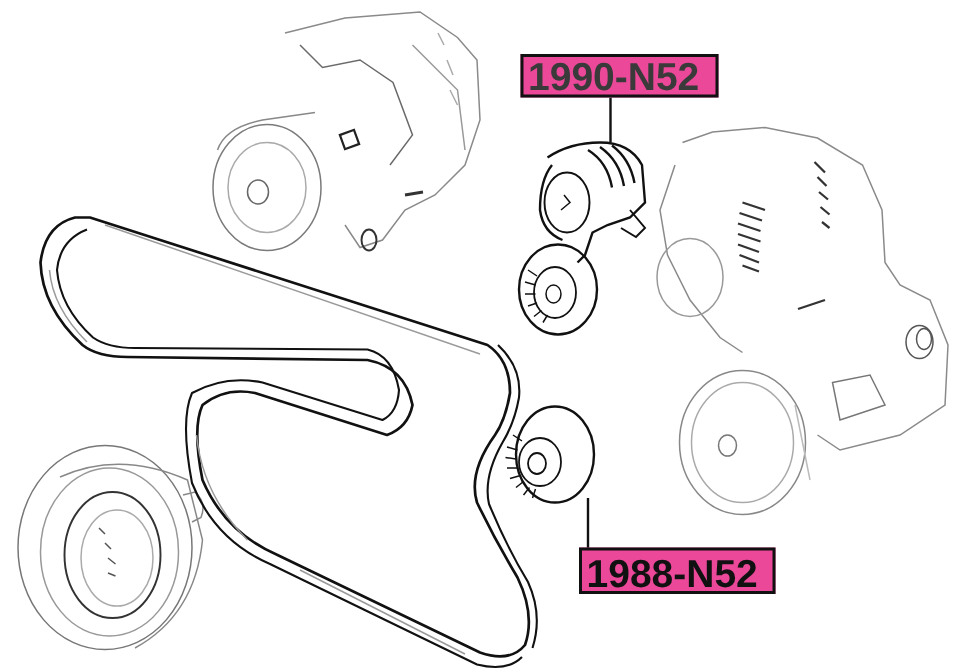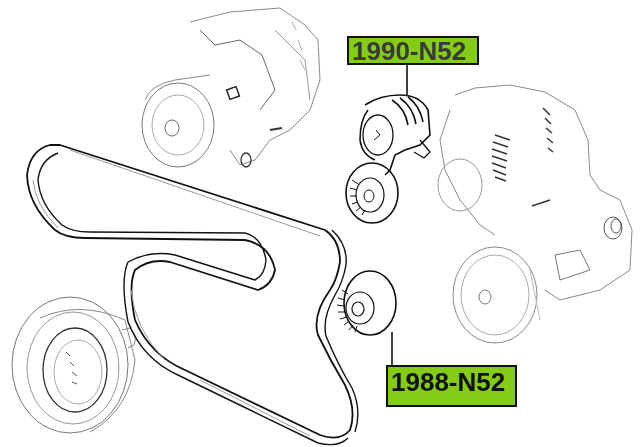--- a/index.html
+++ b/index.html
@@ -1,25 +1,25 @@
 <!DOCTYPE html>
 <html><head>
 <meta charset="utf-8">
 <style>
   html, body { margin:0; padding:0; background:#ffffff; }
   body { width:640px; height:447px; overflow:hidden; position:relative; font-family:"Liberation Sans", sans-serif; }
   #canvas { position:absolute; left:0; top:0; width:640px; height:447px; }
   .part-label {
-    position:absolute; background:#84cc16; border:2px solid #111;
+    position:absolute; background:#ec4899; border:2px solid #111;
     font-family:"Liberation Sans", sans-serif; font-weight:bold;
     font-size:26px; line-height:24px; letter-spacing:0px;
     padding:1px 2px 0 3px; box-sizing:border-box; white-space:nowrap;
   }
   #label-1 { left:347px; top:36px; width:132px; height:29px; color:#3a3a3a; }
-  #label-2 { left:386px; top:365px; width:131px; height:42px; color:#111; line-height:28px; }
+  #label-2 { left:386px; top:365px; width:131px; height:31px; color:#111; line-height:28px; }
 </style>
 </head>
 <body>
 
 <svg id="canvas" viewBox="0 0 640 447" xmlns="http://www.w3.org/2000/svg">
 
   <g fill="none" stroke="#8a8a8a" stroke-width="1">
     <path d="M190 22 L230 12 L280 8 L305 25 L318 40 L320 80 L310 110 L290 130 L270 140 L255 160 L240 165 L230 150"></path>
     <path d="M200 30 L215 45 L240 40 L262 55 L275 90 L260 110" stroke="#6a6a6a"></path>
     <ellipse cx="178" cy="125" rx="36" ry="42" stroke="#7a7a7a"></ellipse>

